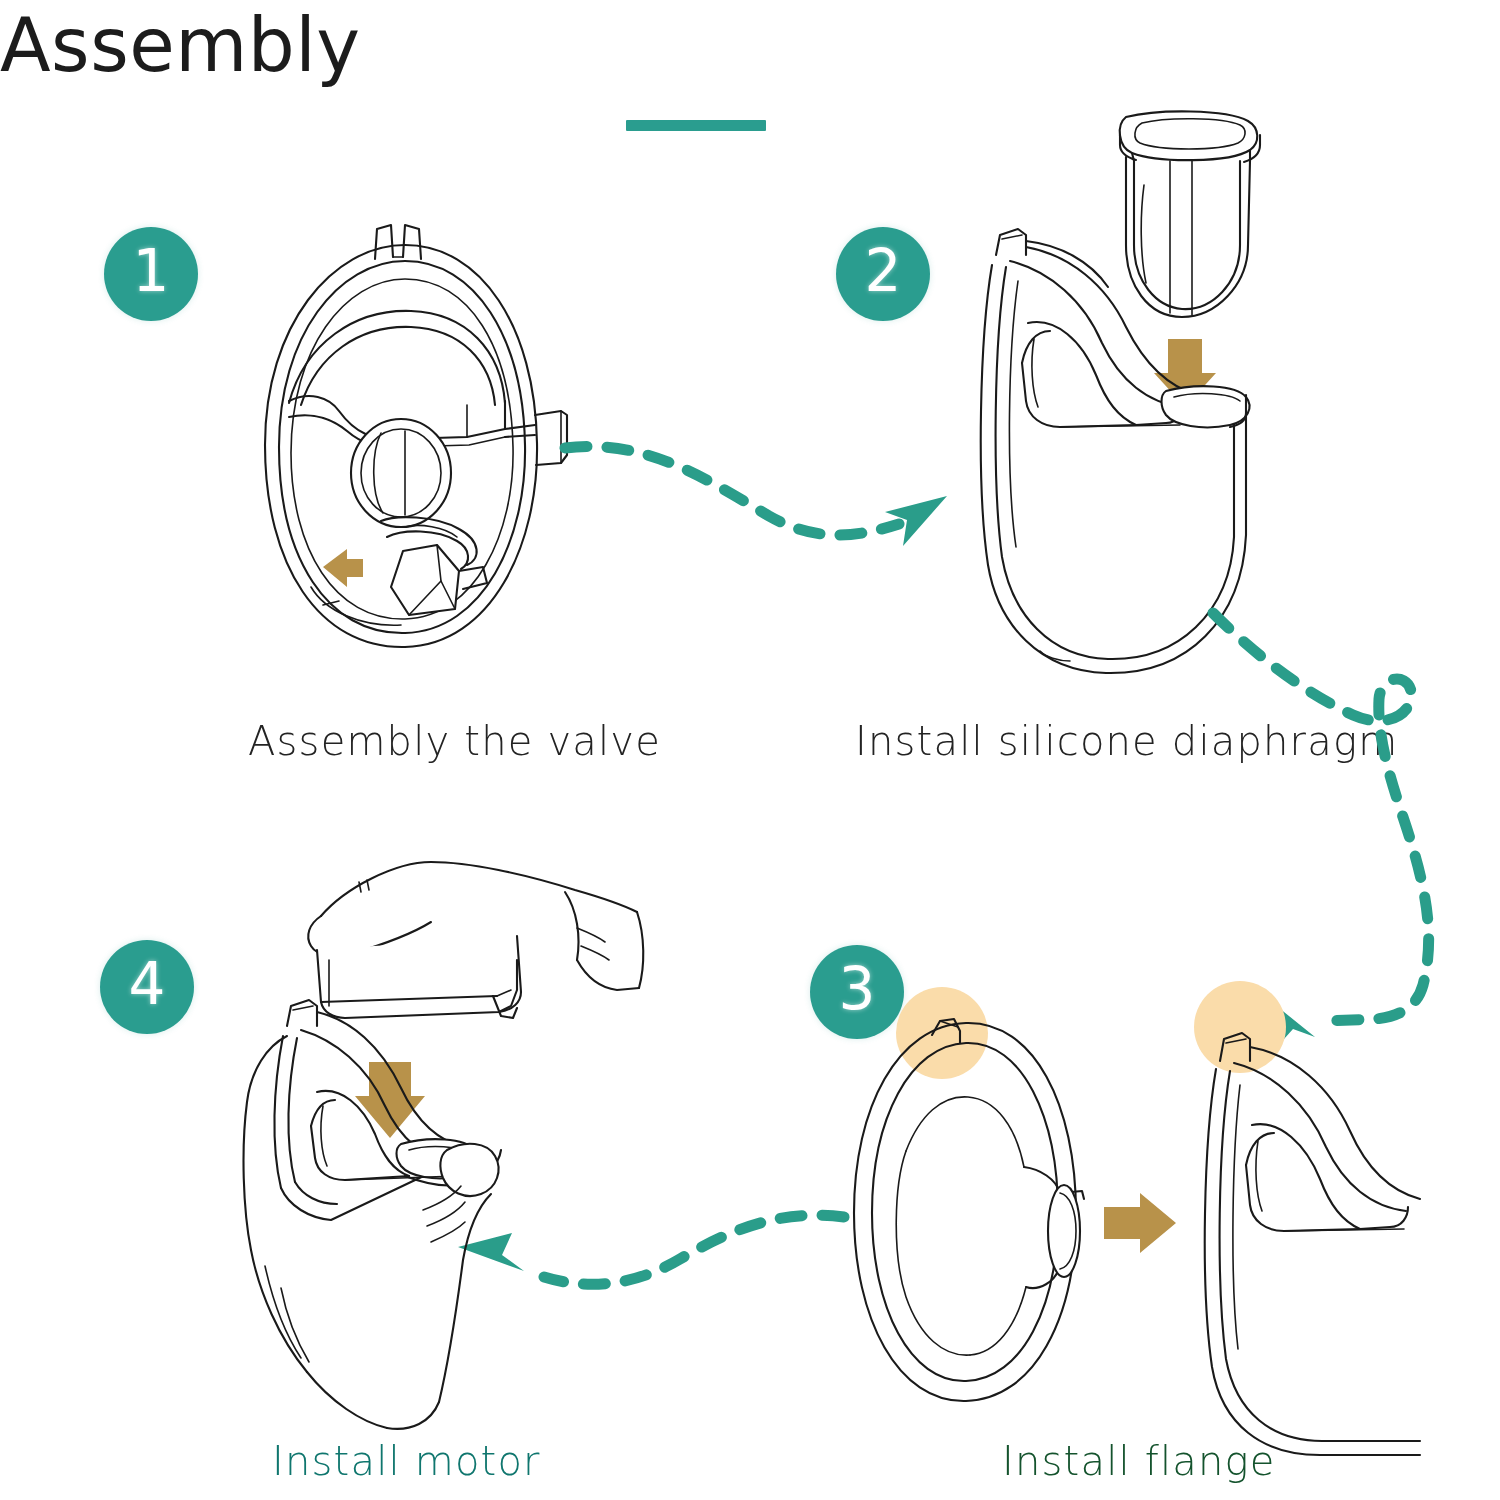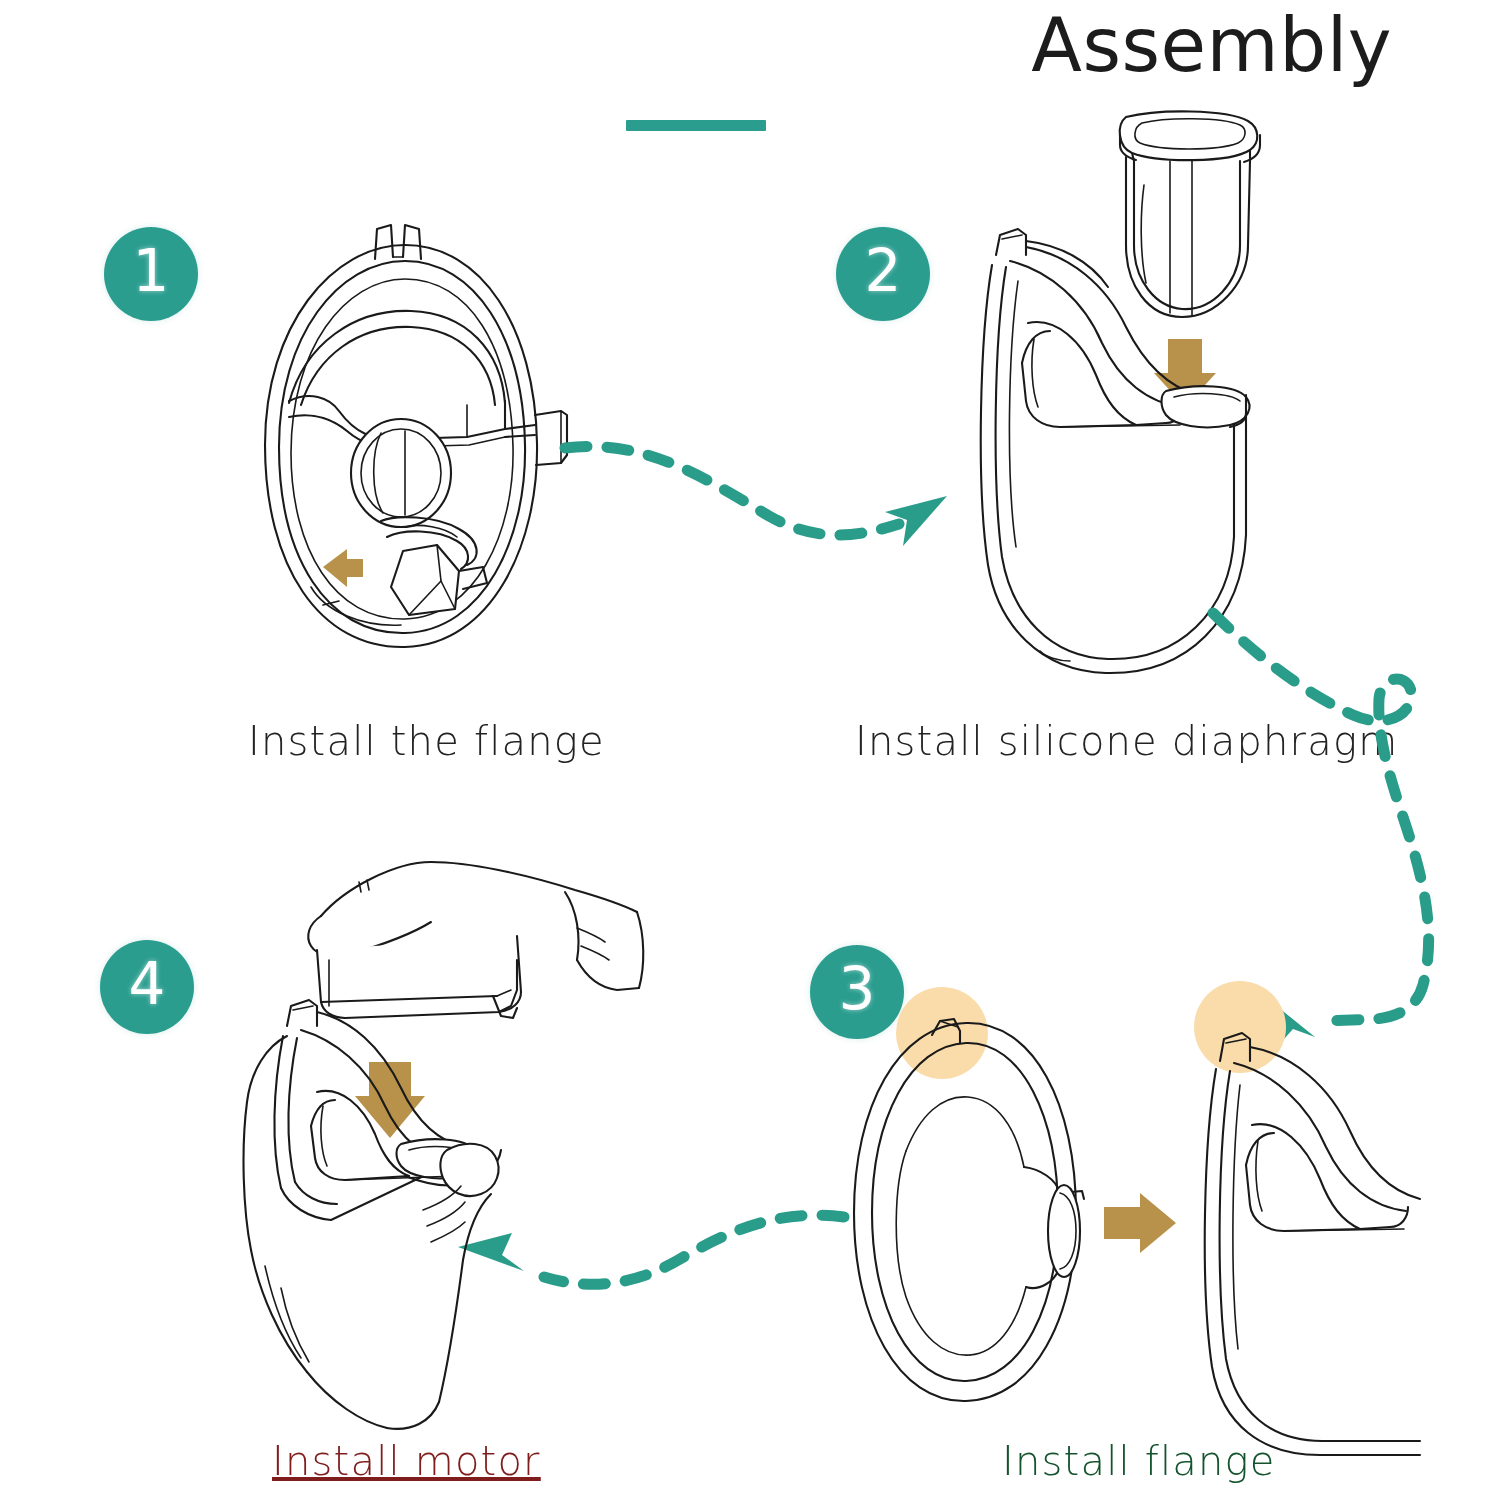--- a/index.html
+++ b/index.html
@@ -15,21 +15,21 @@
     font-family: "DejaVu Sans", sans-serif;
     -webkit-font-smoothing: antialiased;
   }
 
   
   #title-block {
     position: absolute;
     top: 0;
     left: 0;
     width: 1392px;
-    text-align: right;
+    text-align: left;
   }
   #page-title {
     font-family: "DejaVu Sans", sans-serif;
     font-size: 74px;
     font-weight: 400;
     color: #1c1c1c;
     letter-spacing: 0.5px;
     line-height: 1.0;
     margin-top: 8px;
   }
@@ -153,21 +153,21 @@
 
     <path class="ink-thin" d="M106 372 C120 396 156 412 196 410"></path>
     <path class="ink-thin" d="M118 390 L134 386"></path>
 
     <g>
       <path d="M118 352 L142 334 L142 344 L158 344 L158 362 L142 362 L142 372 Z" fill="#b8924a"></path>
     </g>
   </svg>
 </div>
 
-<div class="step-caption" id="caption-1" style="color: rgb(35, 35, 35);">Install the flange</div>
+<div class="step-caption" id="caption-1" style="color: rgb(35, 35, 35);">Assembly the valve</div>
 
 <div class="connector" id="conn-1-2">
   <svg width="420" height="140" viewBox="0 0 420 140">
     <path d="M10 28 C90 18 150 58 214 96 C260 122 300 118 344 104" fill="none" stroke="#2a9d8a" stroke-width="11" stroke-linecap="round" stroke-dasharray="22 20"></path>
     <path d="M392 76 L348 126 L352 100 L330 92 Z" fill="#2a9d8a"></path>
   </svg>
 </div>
 
 <div class="step-badge" id="badge-2" style="background: rgb(42, 157, 143);">
   <span>2</span>
@@ -361,13 +361,13 @@
       <path class="ink-thin" d="M198 370 C214 364 228 356 236 346"></path>
       <path class="ink-thin" d="M202 386 C218 380 232 372 240 362"></path>
       <path class="ink-thin" d="M206 402 C220 396 232 390 240 382"></path>
 
       <path class="ink-thin" d="M40 426 C48 462 60 494 76 518"></path>
       <path class="ink-thin" d="M56 448 C62 478 72 502 84 522"></path>
     </g>
   </svg>
 </div>
 
-<div class="step-caption" id="caption-4" style="color: #7f1d1d; text-decoration: underline;">Install motor</div>
+<div class="step-caption" id="caption-4" style="color: #0f766e;">Install motor</div>
 
 </body></html>

